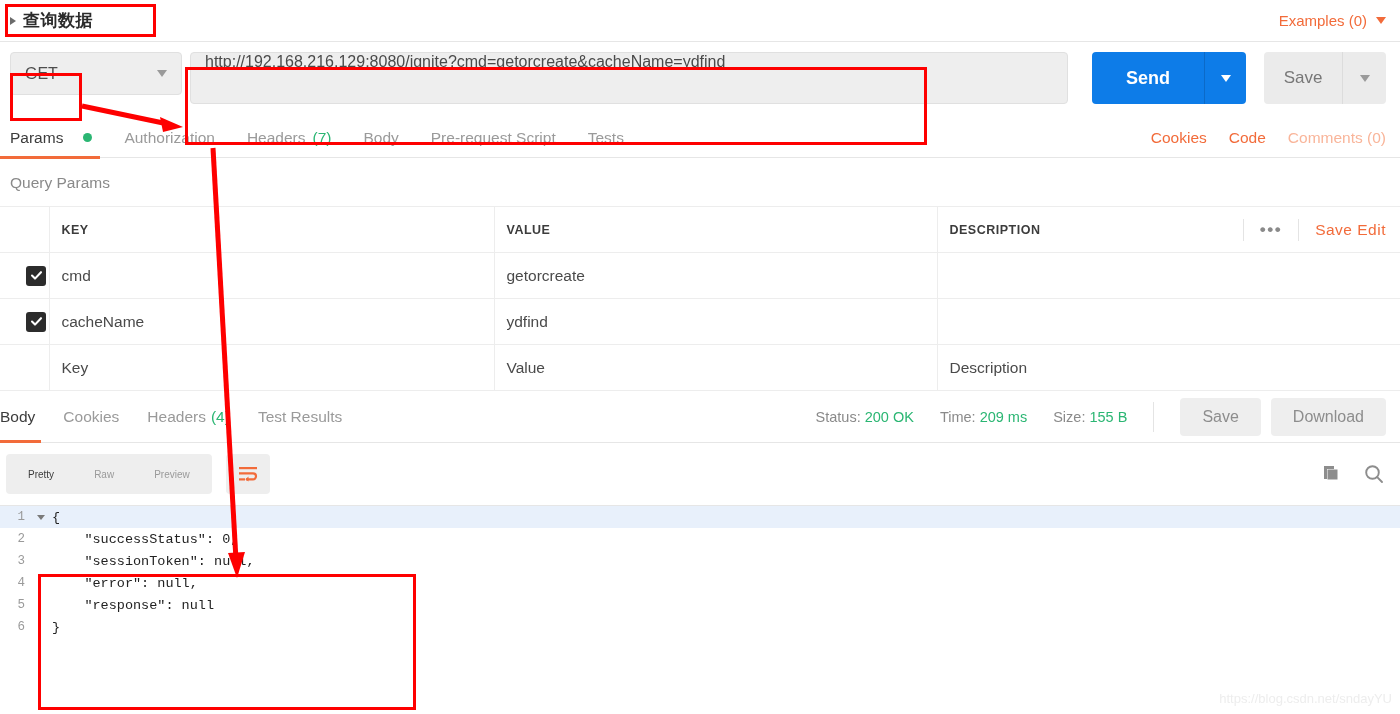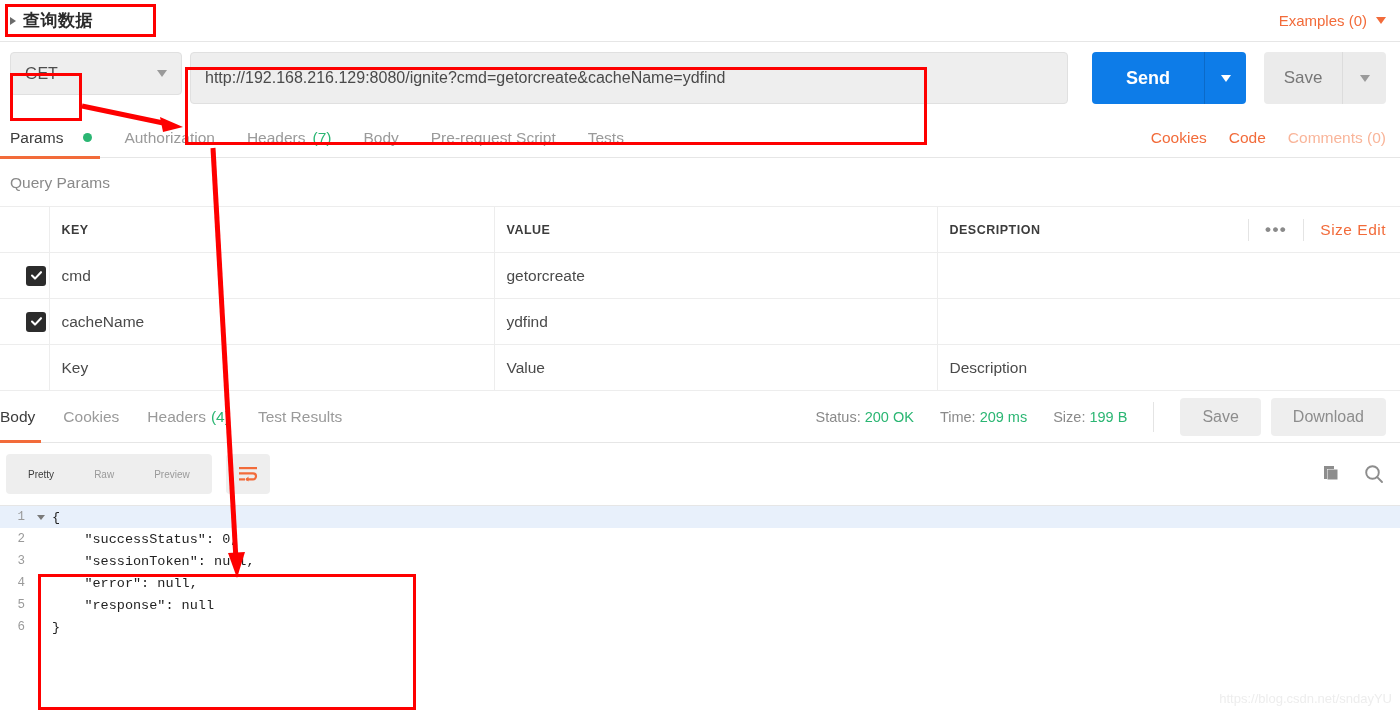--- a/index.html
+++ b/index.html
@@ -44,21 +44,21 @@
     border-radius: 4px; display: flex; align-items: center; padding: 0 14px;
     font-size: 16px; color: #4d4d4d; cursor: pointer;
   }
   .method .mlabel { flex: 1; }
   .tri-grey {
     width: 0; height: 0; border-top: 7px solid #9a9a9a;
     border-left: 5.5px solid transparent; border-right: 5.5px solid transparent;
   }
   .urlbox {
     flex: 1; height: 52px; background: #eeeeee; border: 1px solid #e0e0e0;
-    border-radius: 4px; display: flex; align-items: center; padding: 0 14px;
+    border-radius: 4px; display: flex; padding: 0 14px;
     font-size: 16px; color: #4a4a4a; cursor: text; max-width: 888px;
   }
   .send-grp { display: flex; margin-left: 16px; }
   .send-btn {
     background: #0d7ce8; color: #fff; font-size: 18px; font-weight: 700;
     height: 52px; width: 112px; display: flex; align-items: center;
     justify-content: center; border-radius: 4px 0 0 4px; cursor: pointer;
   }
   .send-caret {
     background: #0d7ce8; width: 42px; height: 52px; display: flex;
@@ -290,21 +290,21 @@
     </colgroup>
     <thead>
       <tr>
         <th></th>
         <th>KEY</th>
         <th>VALUE</th>
         <th class="col-desc">
           <div class="th-desc-inner">
             <span class="lbl">DESCRIPTION</span>
             <span class="dots">•••</span>
-            <span class="bulk">Size Edit</span>
+            <span class="bulk">Save Edit</span>
           </div>
         </th>
       </tr>
     </thead>
     <tbody>
       <tr>
         <td>
           <div class="chk">
             <svg width="13" height="13" viewBox="0 0 13 13">
               <path d="M2 6.6 L5 9.6 L11 3.2" stroke="#ffffff" stroke-width="2.1" fill="none" stroke-linecap="round" stroke-linejoin="round"></path>
@@ -354,21 +354,21 @@
     <div class="meta">
       <span>Status:</span>
       <b>200 OK</b>
     </div>
     <div class="meta">
       <span>Time:</span>
       <b>209 ms</b>
     </div>
     <div class="meta">
       <span>Size:</span>
-      <b>199 B</b>
+      <b>155 B</b>
     </div>
     <div class="meta-sep"></div>
     <div class="gbtn">Save</div>
     <div class="gbtn">Download</div>
   </div>
 
   <div class="viewbar">
     <div class="segment">
       <div class="seg active">Pretty</div>
       <div class="seg">Raw</div>

